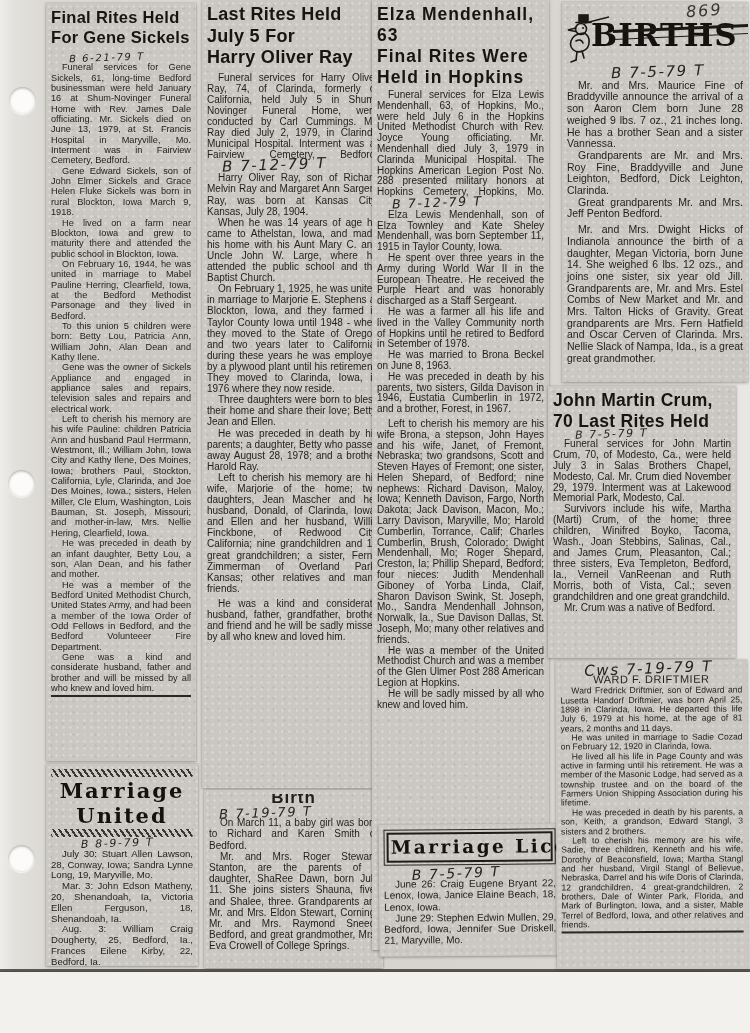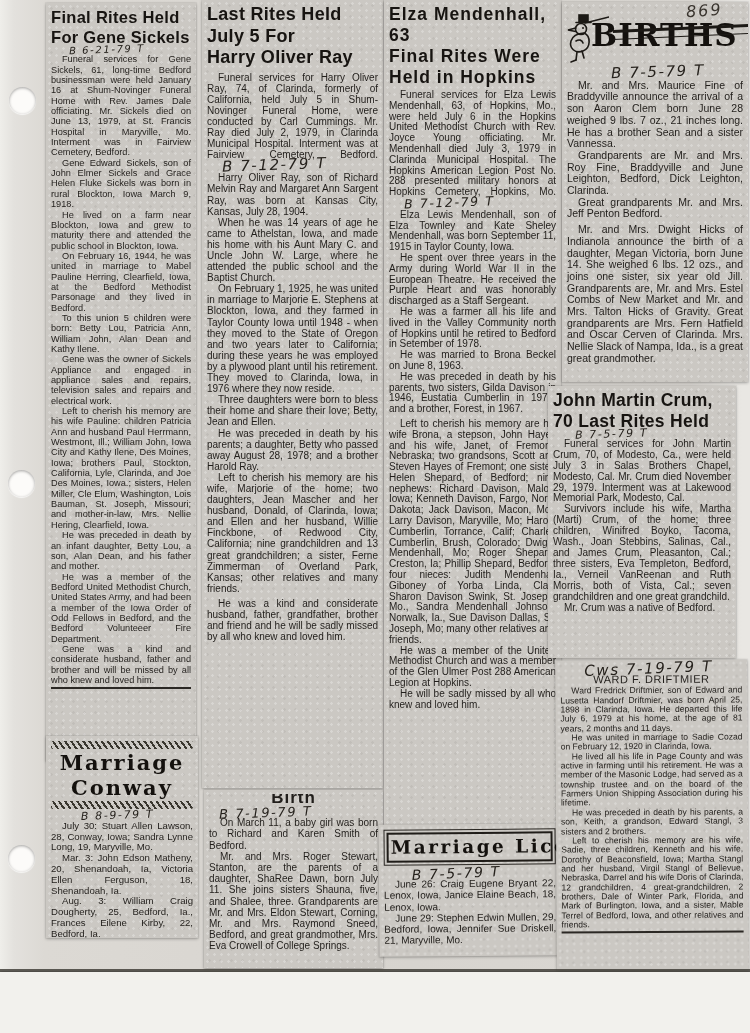--- a/index.html
+++ b/index.html
@@ -15,21 +15,21 @@
     padding:4px 5px;box-sizing:border-box;overflow:hidden;
     background-image:radial-gradient(rgba(255,255,255,.25) 1px,transparent 1.5px),radial-gradient(rgba(0,0,0,.05) 1px,transparent 1.5px);
     background-size:7px 7px,11px 11px;}
   .clip p{margin:0;text-align:justify;text-indent:11px;}
   .headline{font-weight:bold;letter-spacing:.3px;text-indent:0 !important;text-align:left !important;color:#171411;}
   .hand{font-family:"DejaVu Sans",sans-serif;font-style:italic;font-weight:500;color:#26221d;letter-spacing:1.6px;white-space:nowrap;}
   .hand.block{display:block;transform:rotate(-2deg);text-indent:0 !important;text-align:left !important;}
   .hand.inline{display:inline-block;transform:rotate(-2deg);margin-left:4px;}
   
   .c-sickels{font-size:9.2px;line-height:10.35px;}
-  .c-sickels .headline{font-size:16.5px;line-height:20px;margin-bottom:1px;}
+  .c-sickels .headline{font-size:16.5px;line-height:20px;margin-bottom:9px;}
   .c-ray{font-size:10px;line-height:11.1px;}
   .c-ray .headline{font-size:18px;line-height:21.5px;margin-bottom:3px;}
   .c-mend{font-size:10px;line-height:10.8px;}
   .c-mend .headline{font-size:17.5px;line-height:21px;margin-bottom:2px;letter-spacing:1px;}
   .c-births{font-size:10.5px;line-height:11.7px;}
   .c-crum{font-size:10px;line-height:10.9px;}
   .c-crum .headline{font-size:17.5px;line-height:20.5px;}
   .c-drift{font-size:8.6px;line-height:9.35px;}
   .gap{height:4px;}
   
@@ -70,25 +70,25 @@
     <p>He lived on a farm near Blockton, Iowa and grew to maturity there and attended the public school in Blockton, Iowa.</p>
     <p>On February 16, 1944, he was united in marriage to Mabel Pauline Herring, Clearfield, Iowa, at the Bedford Methodist Parsonage and they lived in Bedford.</p>
     <p>To this union 5 children were born: Betty Lou, Patricia Ann, William John, Alan Dean and Kathy Ilene.</p>
     <p>Gene was the owner of Sickels Appliance and engaged in appliance sales and repairs, television sales and repairs and electrical work.</p>
     <p>Left to cherish his memory are his wife Pauline: children Patricia Ann and husband Paul Herrmann, Westmont, Ill.; William John, Iowa City and Kathy Ilene, Des Moines, Iowa; brothers Paul, Stockton, California, Lyle, Clarinda, and Joe Des Moines, Iowa.; sisters, Helen Miller, Cle Elum, Washington, Lois Bauman, St. Joseph, Missouri; and mother-in-law, Mrs. Nellie Hering, Clearfield, Iowa.</p>
     <p>He was preceded in death by an infant daughter, Betty Lou, a son, Alan Dean, and his father and mother.</p>
     <p>He was a member of the Bedford United Methodist Church, United States Army, and had been a member of the Iowa Order of Odd Fellows in Bedford, and the Bedford Volunteeer Fire Department.</p>
     <p class="endline">Gene was a kind and considerate husband, father and brother and will be missed by all who knew and loved him.</p>
   </div>
 
-  <div class="clip" style="left:46px;top:736px;width:152px;height:202px;font-size:9.6px;line-height:10.8px;">
+  <div class="clip" style="left:46px;top:764px;width:152px;height:202px;font-size:9.6px;line-height:10.8px;">
     <div class="chainbar"></div>
     <div class="ml-title">
       <span>Marriage</span><br>
-      <span>Conway</span>
+      <span>United</span>
     </div>
     <div class="chainbar"></div>
     <span class="hand block" style="font-size:11px;margin-left:30px;">B 8-9-79 T</span>
     <p>July 30: Stuart Allen Lawson, 28, Conway, Iowa; Sandra Lynne Long, 19, Maryville, Mo.</p>
     <p>Mar. 3: John Edson Matheny, 20, Shenandoah, Ia, Victoria Ellen Ferguson, 18, Shenandoah, Ia.</p>
     <p class="endline">Aug. 3: William Craig Dougherty, 25, Bedford, Ia., Frances Eilene Kirby, 22, Bedford, Ia.</p>
   </div>
 
   <div class="clip c-ray" style="left:202px;top:0px;width:181px;height:788px;">
     <div class="headline">
@@ -110,21 +110,21 @@
 
   <div class="clip" style="left:204px;top:790px;width:179px;height:178px;font-size:10px;line-height:11.2px;">
     <div class="cut-head-wrap">
       <span class="cut-head">Birth</span>
     </div>
     <span class="hand block" style="font-size:13px;margin-left:10px;">B 7-19-79 T</span>
     <p>On March 11, a baby girl was born to Richard and Karen Smith of Bedford.</p>
     <p>Mr. and Mrs. Roger Stewart, Stanton, are the parents of a daughter, ShaRee Dawn, born July 11. She joins sisters Shauna, five, and Shalee, three. Grandparents are Mr. and Mrs. Eldon Stewart, Corning, Mr. and Mrs. Raymond Sneed, Bedford, and great grandmother, Mrs. Eva Crowell of College Springs.</p>
   </div>
 
-  <div class="clip c-mend" style="left:384px;top:0px;width:177px;height:950px;">
+  <div class="clip c-mend" style="left:372px;top:0px;width:177px;height:950px;">
     <div class="headline">
       <span>Elza Mendenhall, 63</span><br>
       <span>Final Rites Were</span><br>
       <span>Held in Hopkins</span>
     </div>
     <p><span>Funeral services for Elza Lewis Mendenhall, 63, of Hopkins, Mo., were held July 6 in the Hopkins United Methodist Church with Rev. Joyce Young officiating. Mr. Mendenhall died July 3, 1979 in Clarinda Municipal Hospital. The Hopkins American Legion Post No. 288 presented military honors at Hopkins Cemetery, Hopkins, Mo.</span>
        <span class="hand inline" style="font-size:12.5px;">B 7-12-79 T</span></p>
     <p>Elza Lewis Mendenhall, son of Elza Townley and Kate Sheley Mendenhall, was born September 11, 1915 in Taylor County, Iowa.</p>
     <p>He spent over three years in the Army during World War II in the European Theatre. He received the Purple Heart and was honorably discharged as a Staff Sergeant.</p>
     <p>He was a farmer all his life and lived in the Valley Community north of Hopkins until he retired to Bedford in Setember of 1978.</p>

